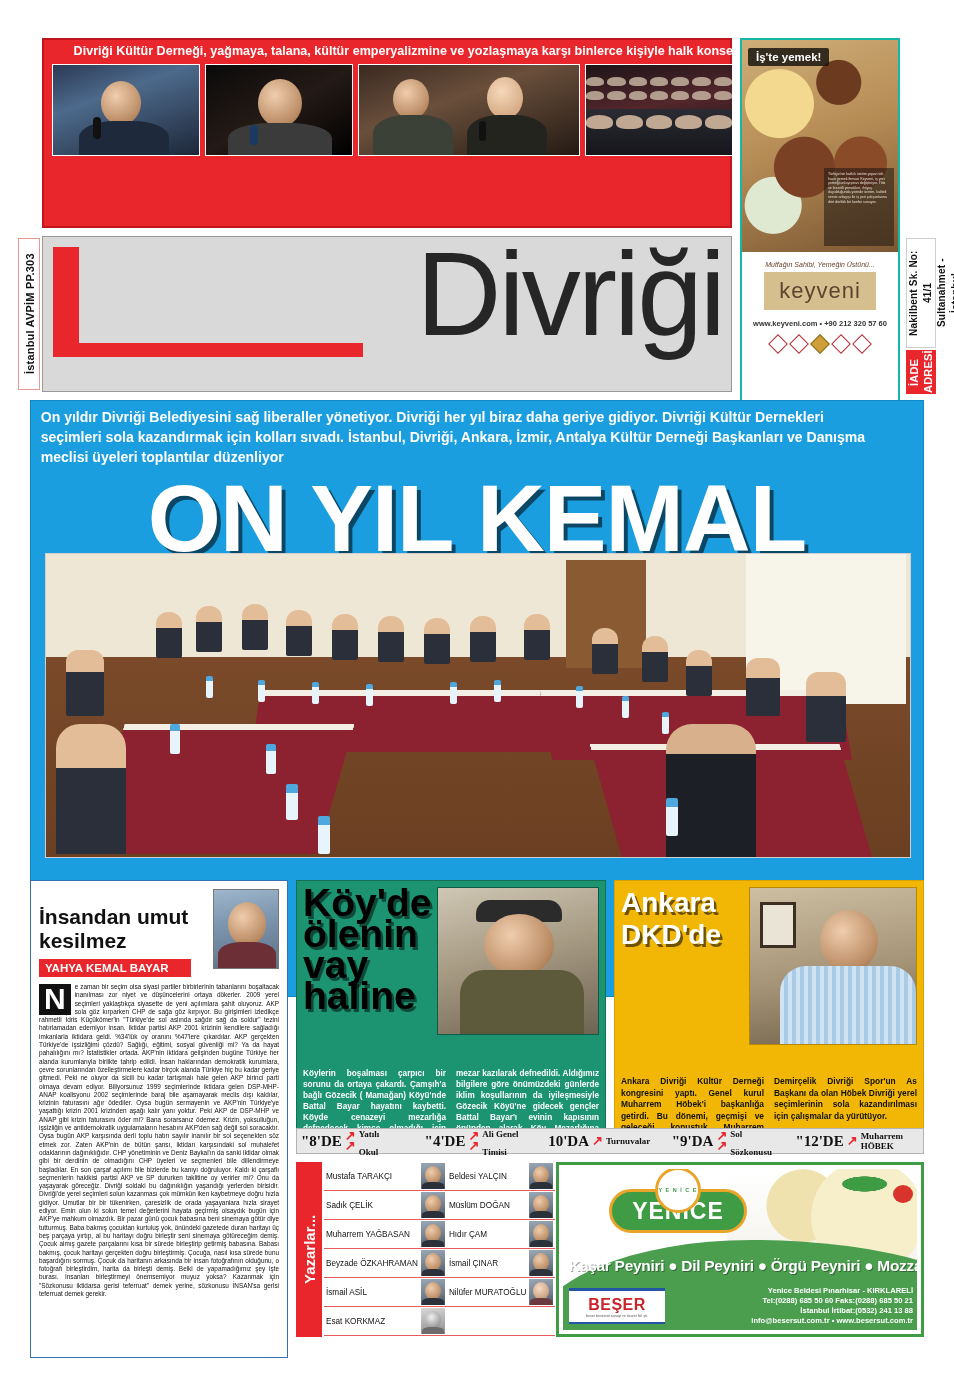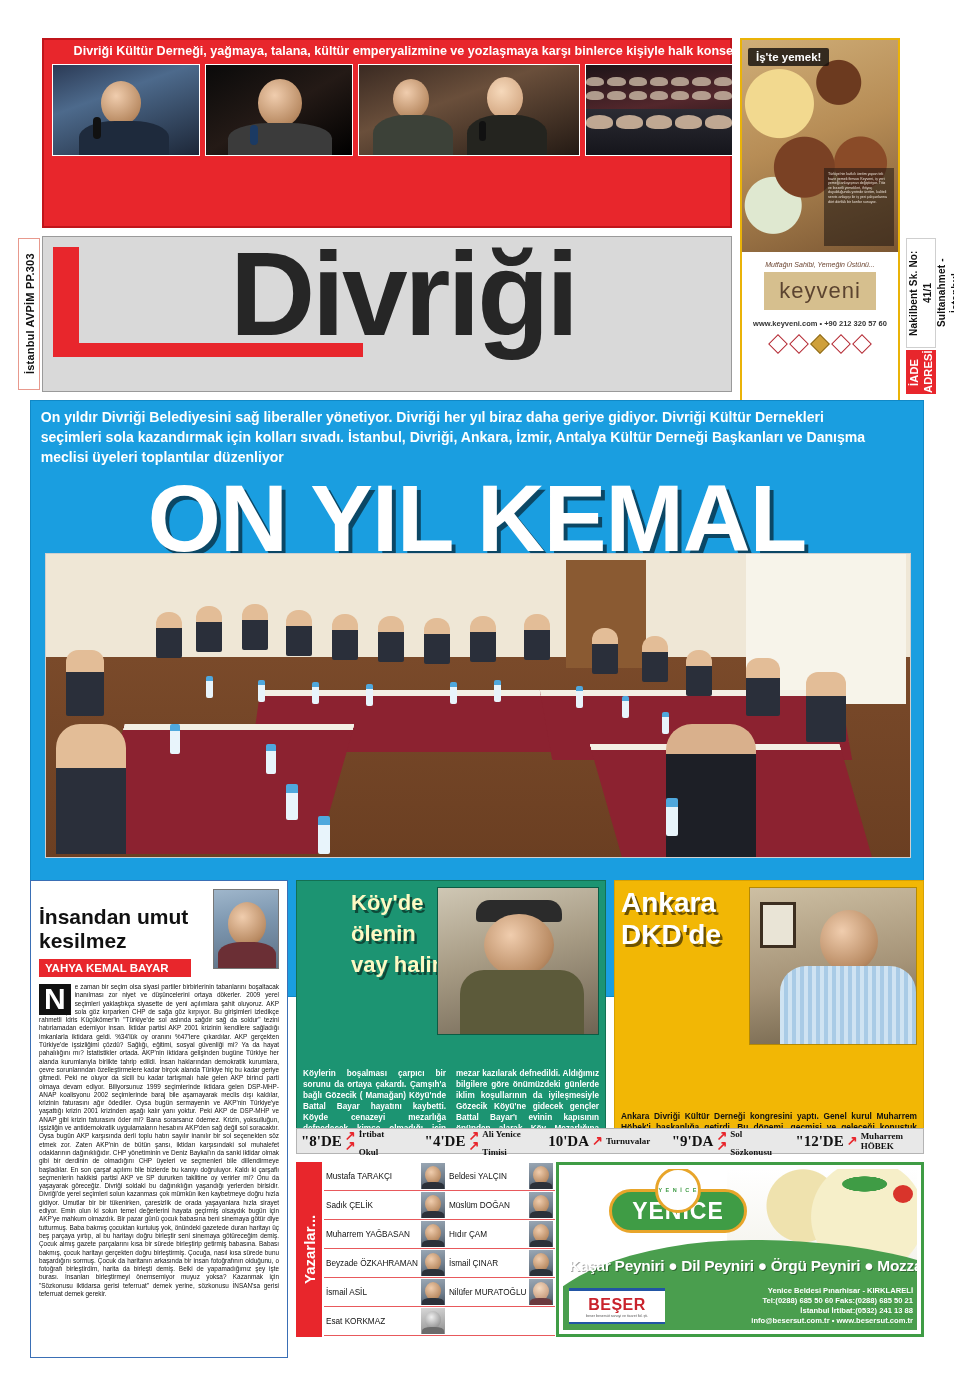--- a/index.html
+++ b/index.html
@@ -61,21 +61,21 @@
   .tp-3 { width:222px; background: linear-gradient(160deg,#3a2a22 0%,#6a4f3b 40%,#241a14 100%); }
   .tp-4 { width:148px; background: linear-gradient(170deg,#1d1418 0%,#53272c 45%,#120c0e 100%); }
   .face { position:absolute; border-radius:50%; background: radial-gradient(circle at 38% 34%, #f0cdae, #b98b63 70%, #8a6042 100%); }
   .torso { position:absolute; border-radius:40% 40% 0 0; }
   .crowd-row { position:absolute; left:0; right:0; display:flex; gap:3px; }
   .crowd-dot { flex:1; height:9px; border-radius:50% 50% 35% 35%; background:#cdbba8; opacity:.8; }
 
   
   #keyveni-ad {
     position: absolute; left: 740px; top: 38px; width: 160px; height: 391px;
-    background: #fff; border: 2px solid #eab308;
+    background: #fff; border: 2px solid #14b8a6;
   }
   #keyveni-photo {
     position:relative; height: 212px;
     background:
       radial-gradient(circle at 24% 30%, #f2d98f 0 34px, transparent 35px),
       radial-gradient(circle at 62% 20%, #6c3a1f 0 22px, transparent 23px),
       radial-gradient(circle at 40% 60%, #7a4124 0 30px, transparent 31px),
       radial-gradient(circle at 76% 58%, #8a4b28 0 26px, transparent 27px),
       radial-gradient(circle at 20% 78%, #dfe8d0 0 28px, transparent 29px),
       linear-gradient(160deg,#cfae78 0%,#b78d56 45%,#7b5733 100%);
@@ -106,22 +106,22 @@
   
   #masthead {
     position:absolute; left:42px; top:236px; width: 690px; height:156px;
     background:#d9d9d9; border:1px solid #9a9a9a;
   }
   #masthead-inner { position:relative; width:100%; height:100%; }
   #mast-lbar { position:absolute; left:10px; top:10px; width:26px; height:108px; background:#e8262c; }
   #mast-lfoot { position:absolute; left:10px; top:106px; width:310px; height:14px; background:#e8262c; }
   #mast-title {
     position:absolute; left:40px; top:-6px; width:640px;
-    font-size:118px; font-weight:bold; color:#262626; letter-spacing:-3px;
-    line-height:126px; text-align:center;
+    font-size:118px; font-weight:normal; color:#262626; letter-spacing:-3px;
+    line-height:126px; text-align:right;
   }
   #mast-byline {
     position:absolute; left:10px; bottom:3px; width:670px;
     font-size:11px; font-weight:bold; color:#111; letter-spacing:.2px;
   }
   .bdot { color:#e8262c; font-size:13px; }
 
   
   #blue-block {
     position:absolute; left:30px; top:400px; width:894px; height:597px;
@@ -185,22 +185,22 @@
     float:left; font-size:30px; line-height:26px; font-weight:bold;
     background:#111; color:#fff; padding:2px 5px 3px 5px; margin:1px 4px 0 0;
   }
 
   
   #green-box {
     position:absolute; left:266px; top:0; width:310px; height:272px;
     background:#1c9472; border:1px solid #137053; padding:6px;
   }
   #green-head {
-    color:#fef9c3; font-weight:bold; font-size:22px; line-height:31px;
-    text-shadow: 2.5px 2.5px 0 rgba(0,0,0,.5); width:134px;margin-left:48px;
+    color:#000000; font-weight:bold; font-size:39px; line-height:31px;
+    text-shadow: 2.5px 2.5px 0 rgba(0,0,0,.5); width:134px;
   }
   #green-photo {
     position:absolute; right:6px; top:6px; width:162px; height:148px;
     background: linear-gradient(165deg,#cfc7b4 0%,#a79b84 45%,#6f6453 100%);
     overflow:hidden; border:1px solid #0c5b44;
   }
   #green-photo .hat { position:absolute; left:38px; top:12px; width:86px; height:22px; border-radius:14px 14px 4px 4px; background:#2b2b2b; }
   #green-photo .face { left:46px; top:26px; width:70px; height:62px; }
   #green-photo .torso { left:22px; top:82px; width:124px; height:66px; background:#5c5a3a; border-radius:24px 24px 0 0; }
   #green-cols { position:absolute; left:6px; right:6px; bottom:6px; display:flex; gap:10px; }
@@ -484,38 +484,39 @@
         <div>Ankara</div>
         <div>DKD'de</div>
       </div>
       <div id="yellow-photo">
         <span class="frame"></span>
         <span class="face"></span>
         <span class="torso"></span>
       </div>
       <div id="yellow-cols">
         <div class="yellow-col">Ankara Divriği Kültür Derneği kongresini yaptı. Genel kurul Muharrem Höbek'i başkanlığa getirdi. Bu dönemi, geçmişi ve geleceği konuştuk Muharrem Höbek ile.</div>
+        <div class="yellow-col">Demirçelik Divriği Spor'un As Başkanı da olan Höbek Divriği yerel seçimlerinin sola kazandırılması için çalışmalar da yürütüyor.</div>
       </div>
     </div>
   </div>
 
   <div id="refbar">
     <div class="refitem">
       <span class="refnum">"8'DE</span>
       <span class="refarrow">↗<br>↗</span>
       <span>
-        <span class="reftext">İrtibat</span><br>
+        <span class="reftext">Yatılı</span><br>
         <span class="reftext">Okul</span>
       </span>
     </div>
     <div class="refitem">
       <span class="refnum">"4'DE</span>
       <span class="refarrow">↗<br>↗</span>
       <span>
-        <span class="reftext">Ali Yenice</span><br>
+        <span class="reftext">Ali Genel</span><br>
         <span class="reftext">Timisi</span>
       </span>
     </div>
     <div class="refitem">
       <span class="refnum">10'DA</span>
       <span class="refarrow">↗</span>
       <span class="reftext">Turnuvalar</span>
     </div>
     <div class="refitem">
       <span class="refnum">"9'DA</span>

